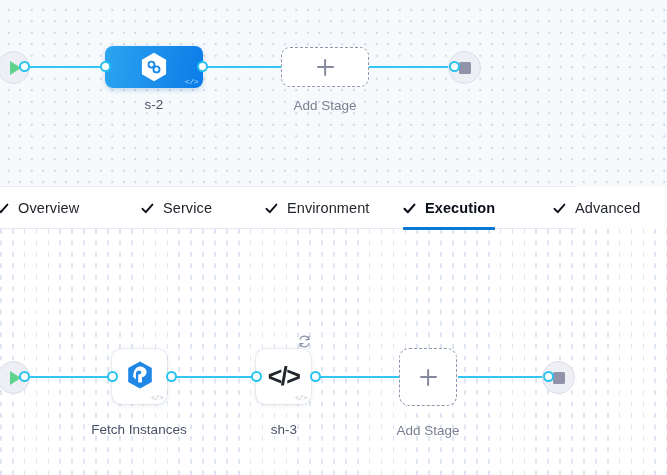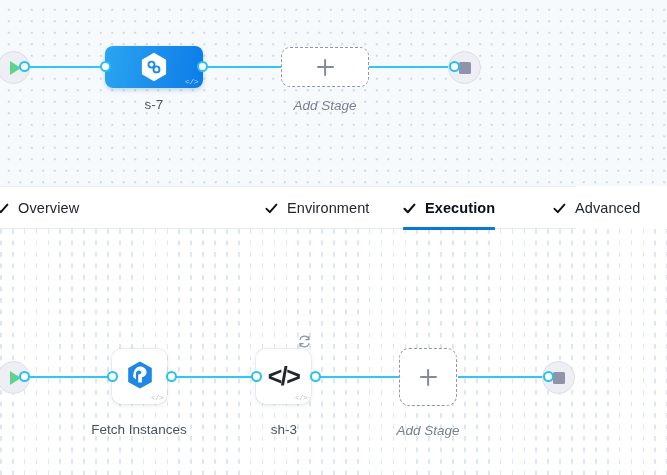--- a/index.html
+++ b/index.html
@@ -271,21 +271,21 @@
   
   .node-label {
     position: absolute;
     font-size: 13.5px;
     color: #4a5164;
     text-align: center;
     white-space: nowrap;
     z-index: 3;
     line-height: 1;
   }
-  .node-label.muted { color: #7b8091; font-style: italic; }
+  .node-label.muted { color: #7b8091; }
 </style>
 </head>
 <body>
 
 <div class="app">
 
   <div class="stage-canvas">
 
     <div class="wire" style="left:24px; top:66px; width:86px;"></div>
     <div class="wire" style="left:200px; top:66px; width:82px;"></div>
@@ -304,21 +304,21 @@
             <circle cx="11.0" cy="12.6" r="3.0"></circle>
             <circle cx="16.0" cy="17.4" r="3.0"></circle>
             <path d="M13.2 14.9 L13.8 15.4"></path>
           </g>
         </svg>
       </span>
       <span class="corner-code">&lt;/&gt;</span>
     </div>
     <div class="port" style="left:100px; top:61px;"></div>
     <div class="port" style="left:197px; top:61px;"></div>
-    <div class="node-label" style="left:105px; top:98px; width:98px;">s-7</div>
+    <div class="node-label" style="left:105px; top:98px; width:98px;">s-2</div>
 
     <div class="add-node pill" style="left:281px; top:47px;">
       <span class="plus-glyph"></span>
     </div>
     <div class="node-label muted" style="left:281px; top:99px; width:88px;">Add Stage</div>
 
     <div class="terminal" style="left:448px; top:51px;">
       <span class="stop-glyph"></span>
     </div>
     <div class="port" style="left:449px; top:61px;"></div>
@@ -329,20 +329,29 @@
     <div class="tab" style="left:-4px;">
       <span class="tab-check">
         <svg viewBox="0 0 13 13" aria-hidden="true">
           <path d="M1.5 6.8 L4.8 10.2 L11.4 2.6" fill="none" stroke="currentColor" stroke-width="1.9" stroke-linecap="round" stroke-linejoin="round"></path>
         </svg>
       </span>
       <span class="tab-label">Overview</span>
 
     </div>
 
+    <div class="tab" style="left:141px;">
+      <span class="tab-check">
+        <svg viewBox="0 0 13 13" aria-hidden="true">
+          <path d="M1.5 6.8 L4.8 10.2 L11.4 2.6" fill="none" stroke="currentColor" stroke-width="1.9" stroke-linecap="round" stroke-linejoin="round"></path>
+        </svg>
+      </span>
+      <span class="tab-label">Service</span>
+
+    </div>
 
     <div class="tab" style="left:265px;justify-content:space-between;">
       <span class="tab-check">
         <svg viewBox="0 0 13 13" aria-hidden="true">
           <path d="M1.5 6.8 L4.8 10.2 L11.4 2.6" fill="none" stroke="currentColor" stroke-width="1.9" stroke-linecap="round" stroke-linejoin="round"></path>
         </svg>
       </span>
       <span class="tab-label">Environment</span>
 
     </div>

